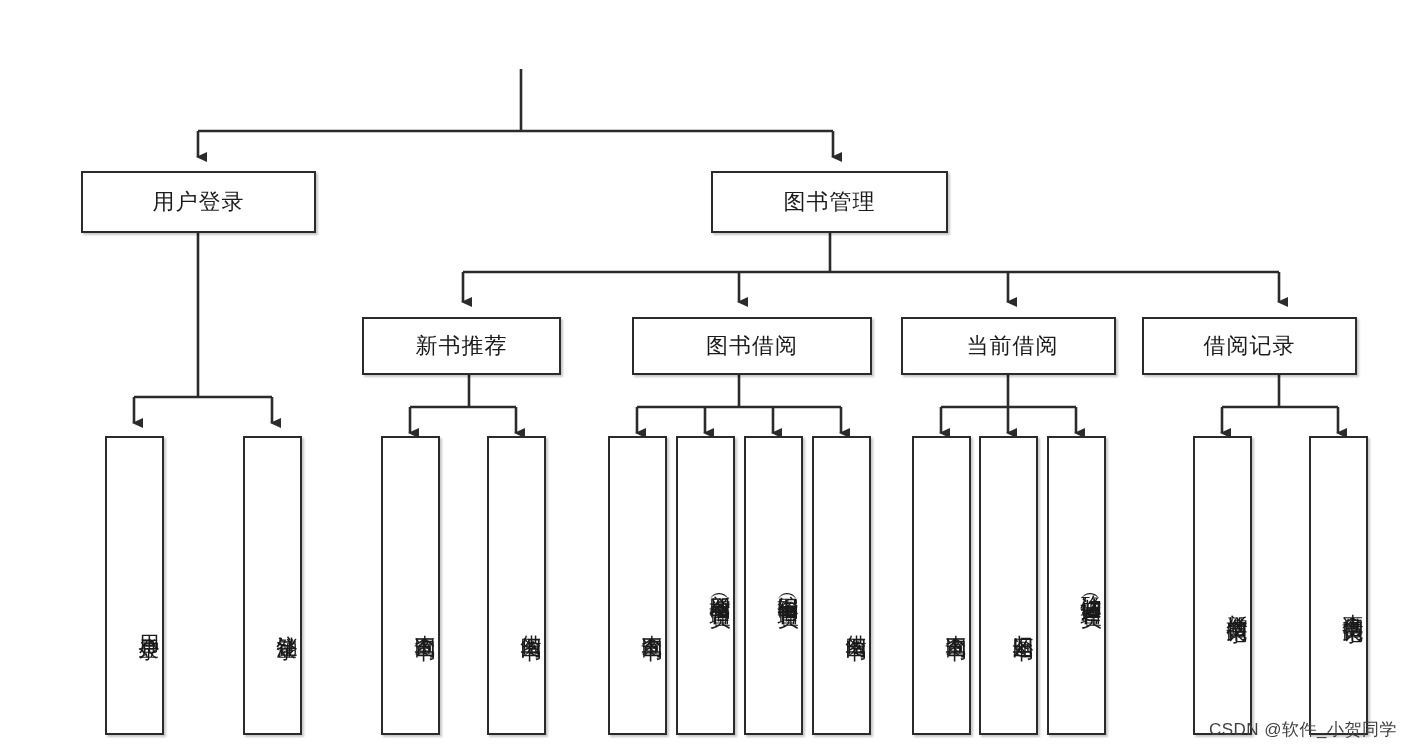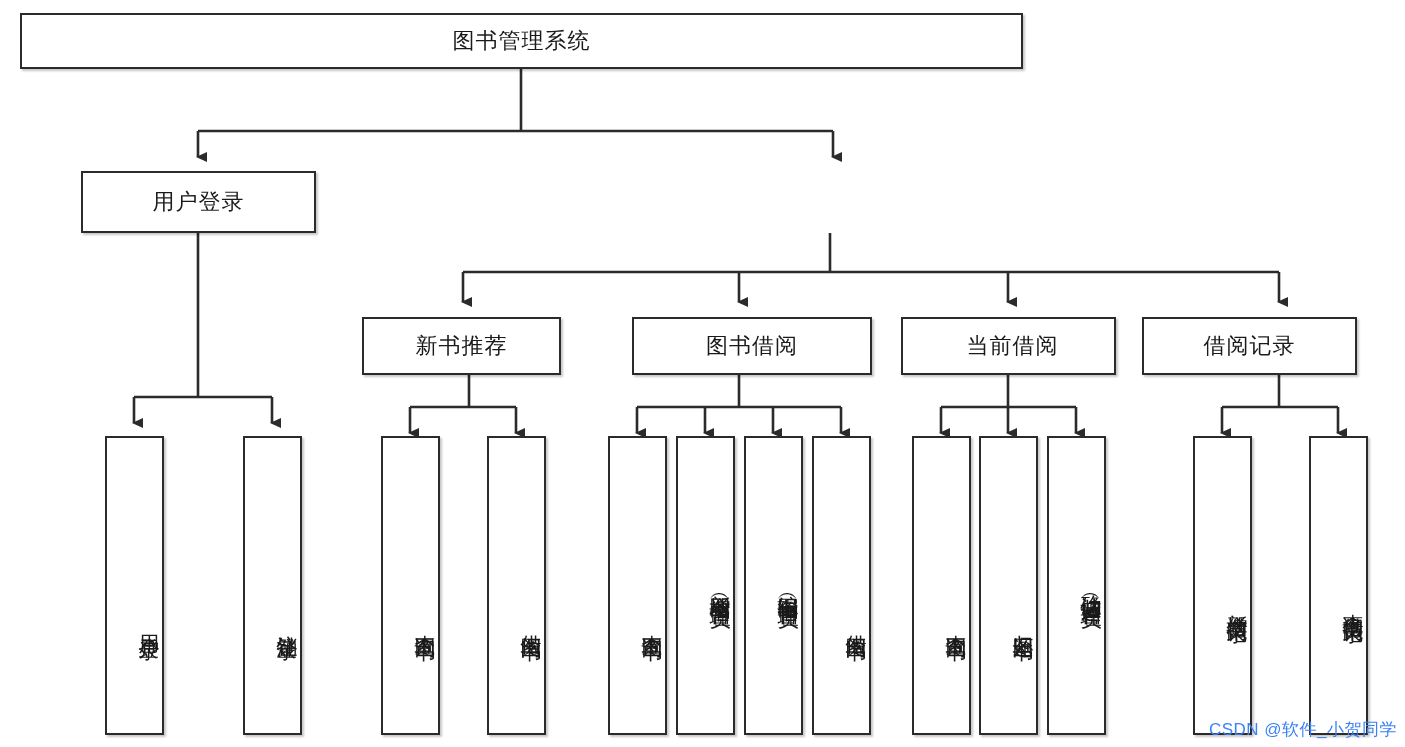--- a/index.html
+++ b/index.html
@@ -57,21 +57,21 @@
     text-orientation: upright;
   }
   .node.h .lbl {
     display: block;
   }
   .watermark {
     position: absolute;
     right: 8px;
     bottom: 6px;
     font-size: 17px;
-    color: #3b82f6;
+    color: #404040;
     letter-spacing: 0.5px;
     white-space: nowrap;
   }
 </style>
 </head>
 <body>
 
 <div id="canvas">
 
   <svg id="wires" viewBox="0 0 1405 747">
@@ -117,26 +117,26 @@
       <path d="M1008,407 L1008,433" marker-end="url(#arrow)"></path>
       <path d="M1076,407 L1076,433" marker-end="url(#arrow)"></path>
 
       <path d="M1279,375 L1279,407"></path>
       <path d="M1222,407 L1338,407"></path>
       <path d="M1222,407 L1222,433" marker-end="url(#arrow)"></path>
       <path d="M1338,407 L1338,433" marker-end="url(#arrow)"></path>
     </g>
   </svg>
 
-  <div class="node h" style="left:20px; top:13px; width:1003px; height:56px;">
-    <span class="lbl">图书管理系统</span>
-  </div>
 
   <div class="node h" style="left:81px; top:171px; width:235px; height:62px;">
     <span class="lbl">用户登录</span>
+  </div>
+  <div class="node h" style="left:711px; top:171px; width:237px; height:62px;">
+    <span class="lbl">图书管理</span>
   </div>
 
   <div class="node h" style="left:362px; top:317px; width:199px; height:58px;">
     <span class="lbl">新书推荐</span>
   </div>
   <div class="node h" style="left:632px; top:317px; width:240px; height:58px;">
     <span class="lbl">图书借阅</span>
   </div>
   <div class="node h" style="left:901px; top:317px; width:215px; height:58px;padding-left:8px;">
     <span class="lbl">当前借阅</span>

